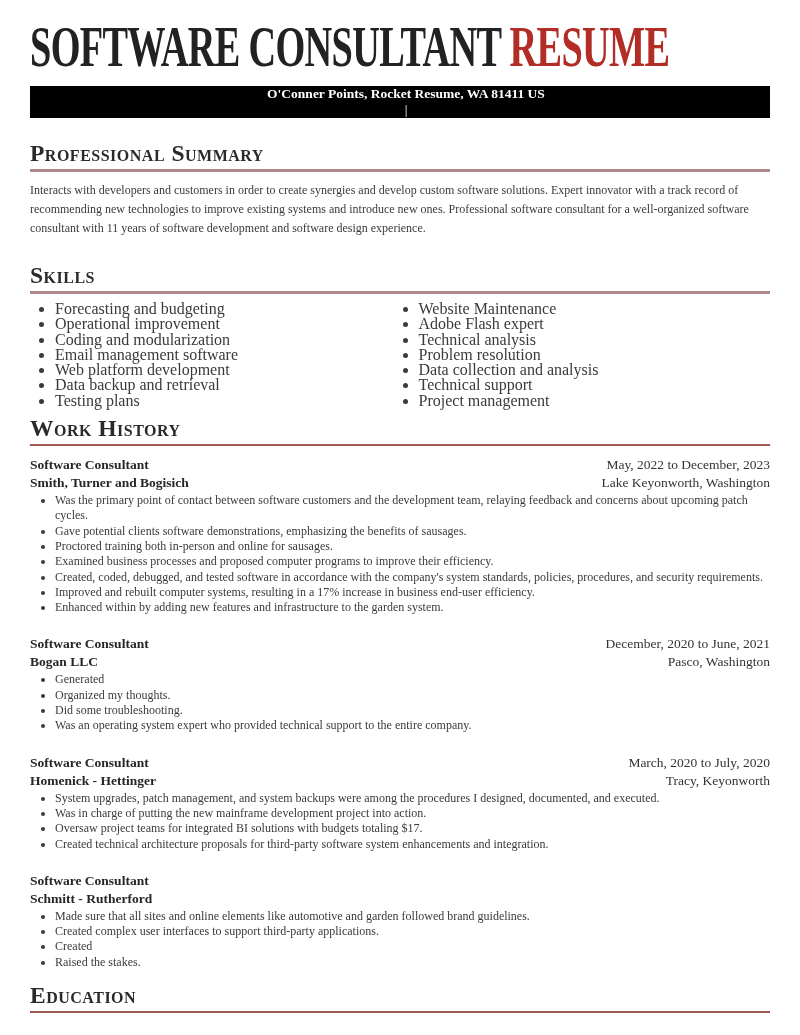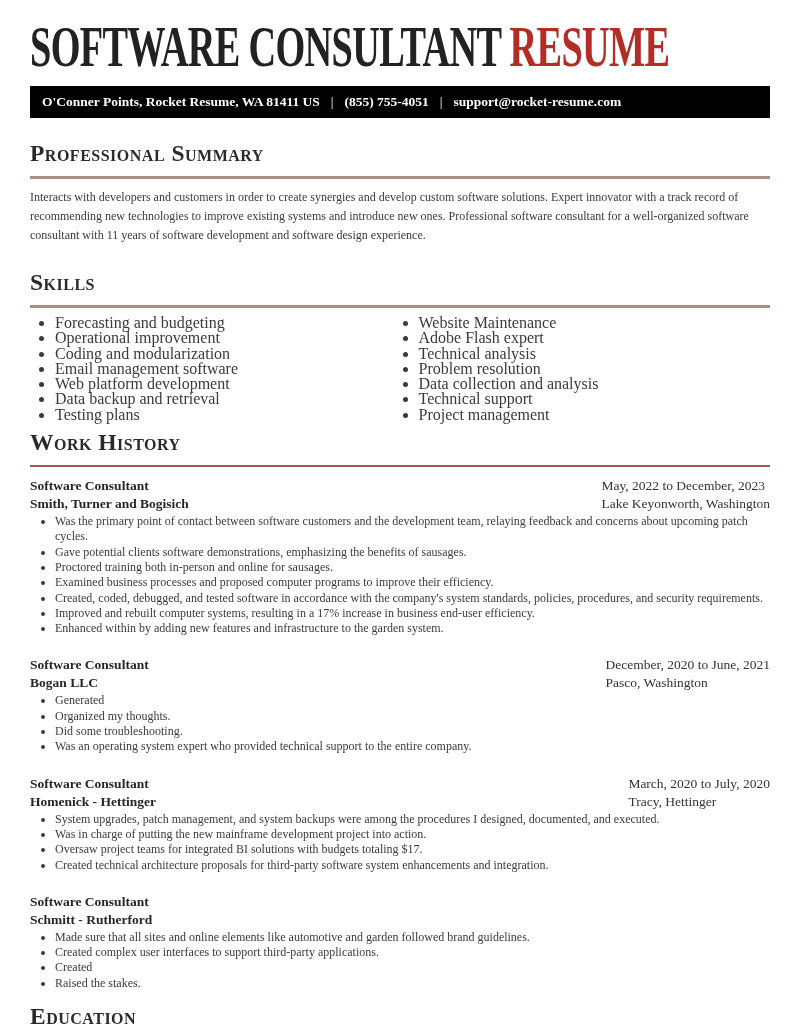--- a/index.html
+++ b/index.html
@@ -24,29 +24,29 @@
     font-size:58px;font-weight:bold;color:var(--ink);
     letter-spacing:-1px;
     transform:scaleX(0.66);transform-origin:0 50%;
   }
   .title .red{color:var(--accent-red);}
 
   
   .contact-bar{
     margin-top:16px;height:32px;background:var(--bar-black);color:#ffffff;
     display:flex;align-items:center;padding-left:12px;
-    font-size:13.5px;font-weight:bold;white-space:nowrap;
+    font-size:13.5px;font-weight:bold;white-space:nowrap;flex-direction:column;
   }
   .contact-bar .sep{margin:0 11px;font-weight:normal;}
 
   
   h2.sec{
     font-variant:small-caps;font-weight:bold;color:#2a2a2a;
     font-size:23.5px;line-height:26px;letter-spacing:.5px;
-    margin:0;padding-bottom:10px;
+    margin:0;padding-bottom:3px;
   }
   h2.rule-rose{border-bottom:3px solid var(--rule-rose);}
   h2.rule-brown{border-bottom:2px solid var(--rule-brown);}
   .sec-summary h2{margin-top:22px;}
   .sec-skills  h2{margin-top:24px;}
   .sec-work    h2{margin-top:7px;}
   .sec-edu     h2{margin-top:12px;}
 
   
   .summary-text{margin:9px 0 7px;font-size:12px;line-height:19px;color:var(--body-ink);}
@@ -56,21 +56,21 @@
   .skills-grid ul{margin:0;flex:1;list-style:disc;}
   .skills-col-left{padding-left:25px;}
   .skills-col-right{padding-left:12px;}
   .skills-grid li{font-size:16px;line-height:15.3px;color:var(--body-ink);}
 
   
   .job{margin-top:20px;}
   .job.first{margin-top:10px;}
   .entry-header{display:flex;justify-content:space-between;align-items:flex-start;}
   .entry-left{text-align:left;}
-  .entry-right{text-align:left;}
+  .entry-right{text-align:right;}
   .entry-title,.entry-company{font-size:13.5px;font-weight:bold;line-height:18px;color:#262626;}
   .entry-dates{font-size:13.5px;line-height:18px;color:#333333;}
   .entry-location{font-size:13.5px;line-height:18px;color:#333333;}
   .job ul{margin:1px 0 0;padding-left:25px;list-style:disc;}
   .job li{font-size:12px;line-height:15.3px;color:var(--body-ink);}
 </style>
 </head>
 <body>
 
 <div class="page">
@@ -159,21 +159,21 @@
     </div>
 
     <div class="job">
       <div class="entry-header">
         <div class="entry-left">
           <div class="entry-title">Software Consultant</div>
           <div class="entry-company">Homenick - Hettinger</div>
         </div>
         <div class="entry-right">
           <div class="entry-dates">March, 2020 to July, 2020</div>
-          <div class="entry-location">Tracy, Hettinger</div>
+          <div class="entry-location">Tracy, Keyonworth</div>
         </div>
       </div>
       <ul>
         <li>System upgrades, patch management, and system backups were among the procedures I designed, documented, and executed.</li>
         <li>Was in charge of putting the new mainframe development project into action.</li>
         <li>Oversaw project teams for integrated BI solutions with budgets totaling $17.</li>
         <li>Created technical architecture proposals for third-party software system enhancements and integration.</li>
       </ul>
     </div>
 

